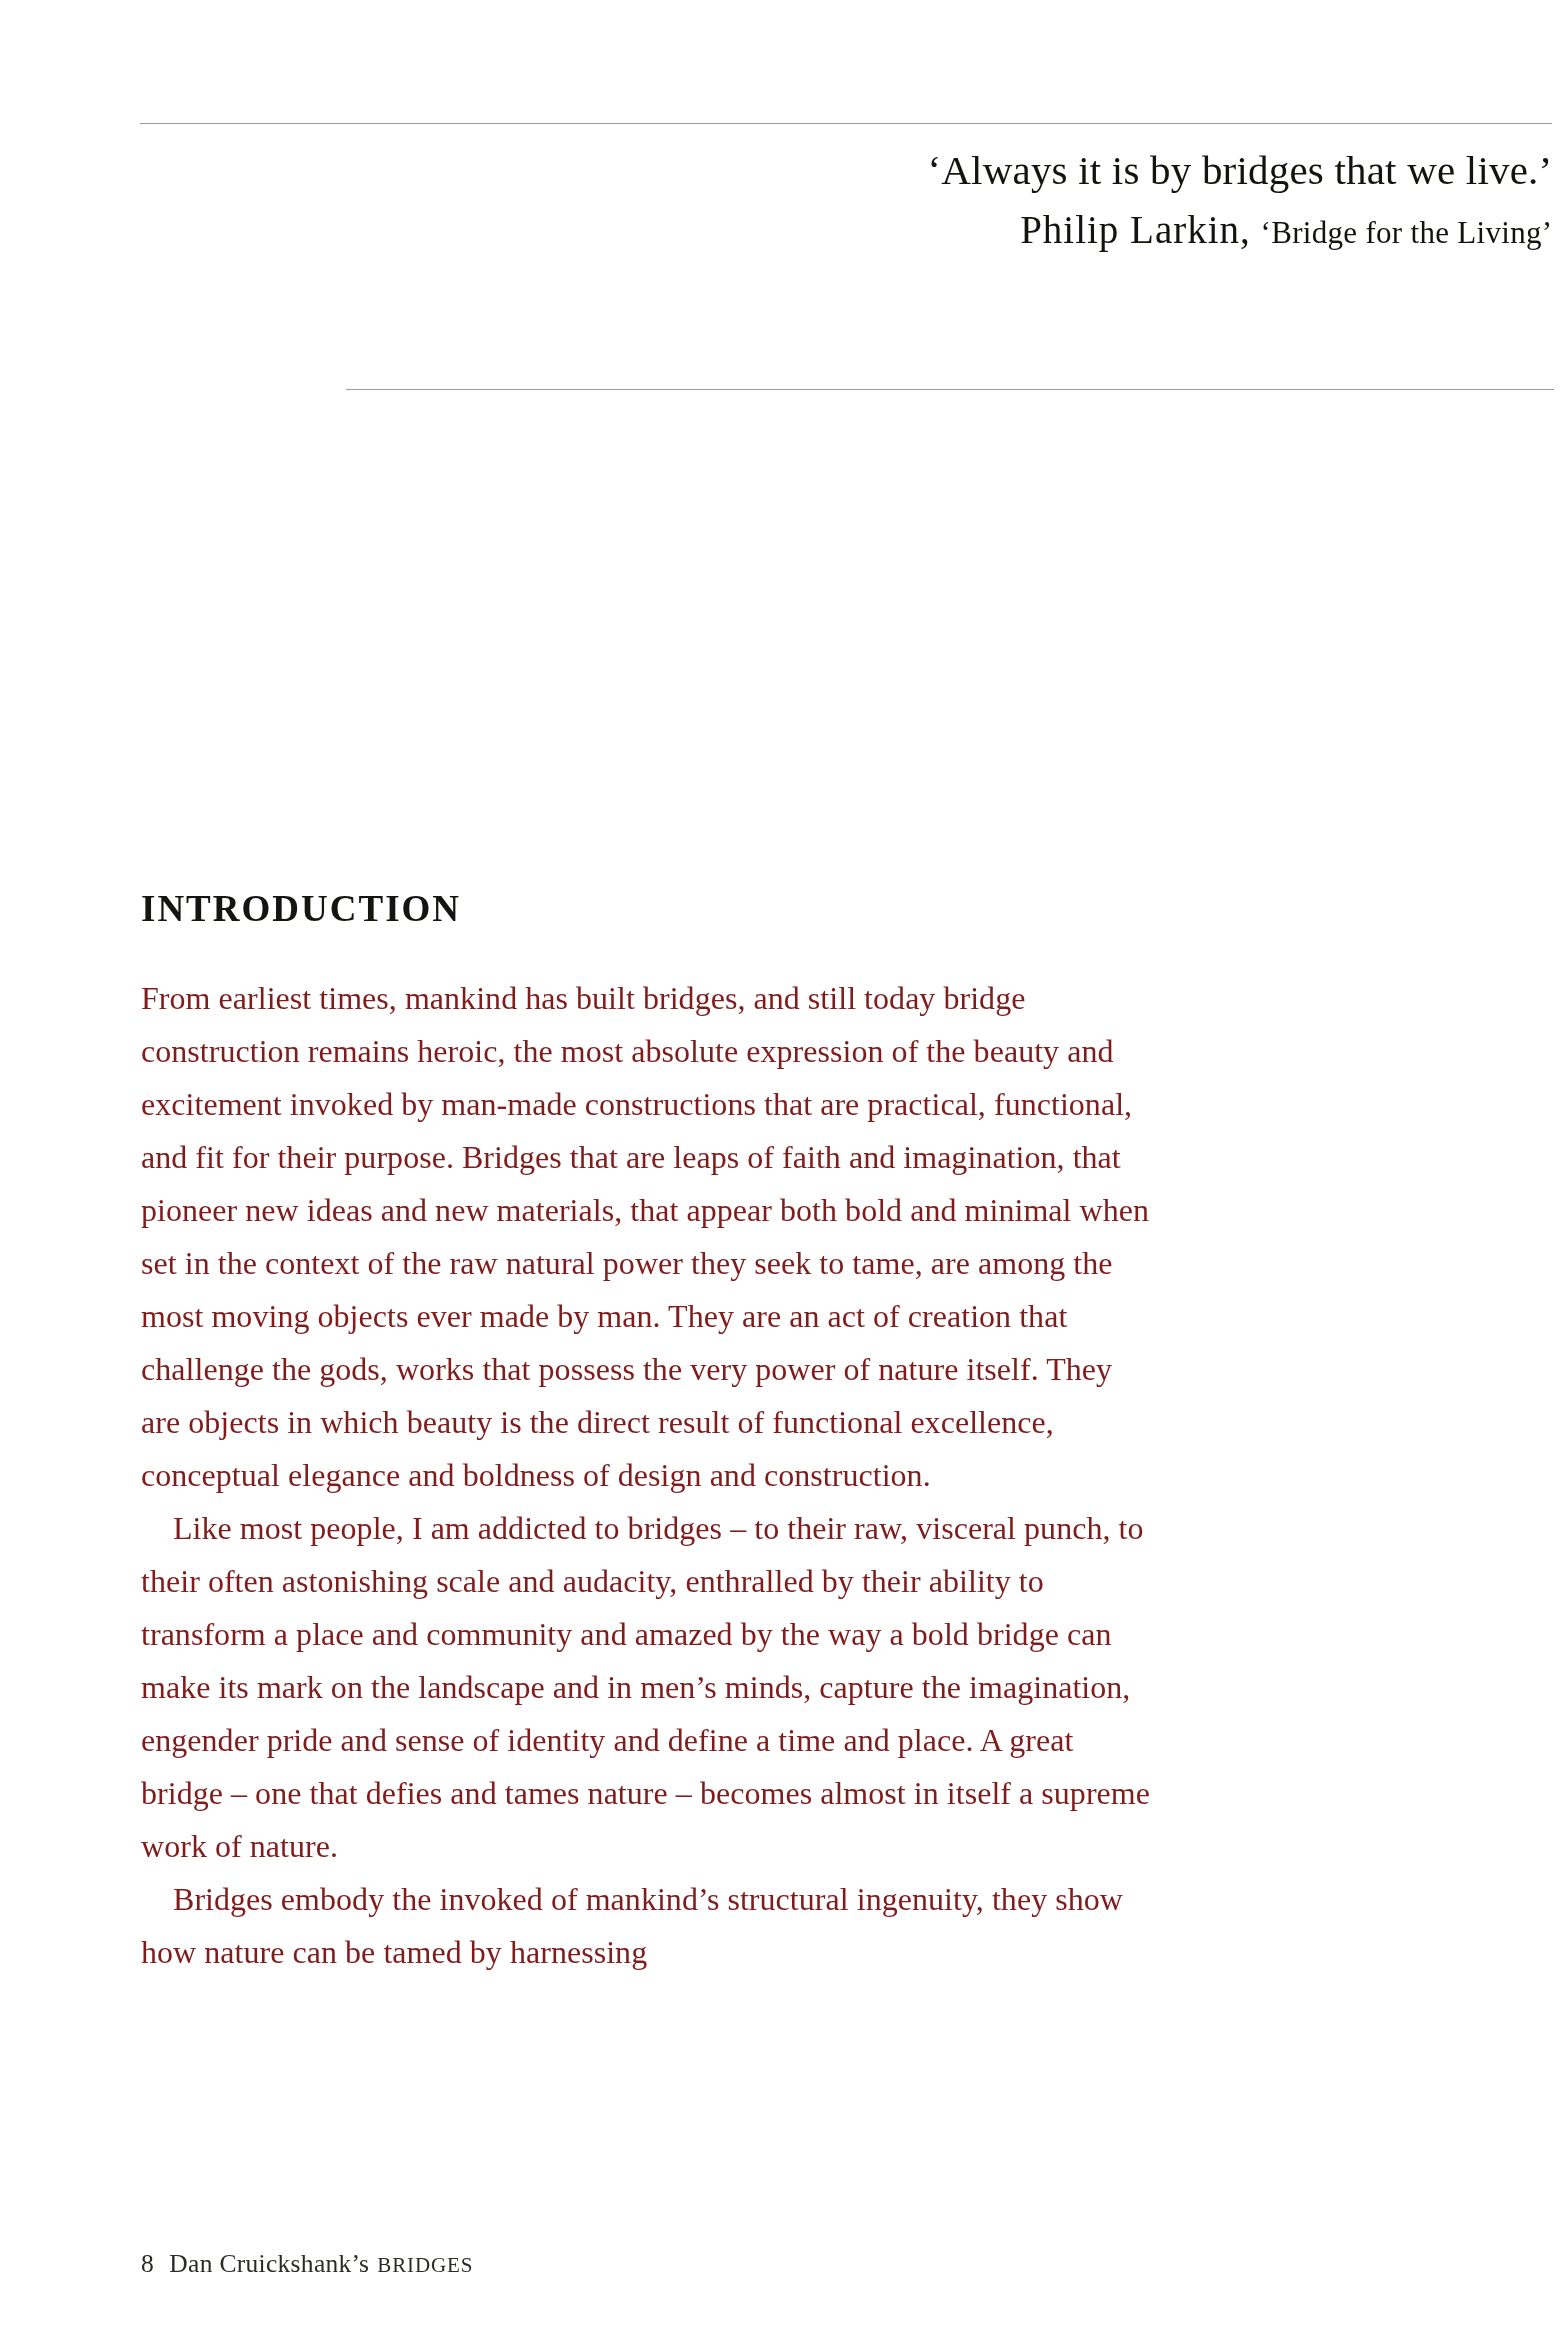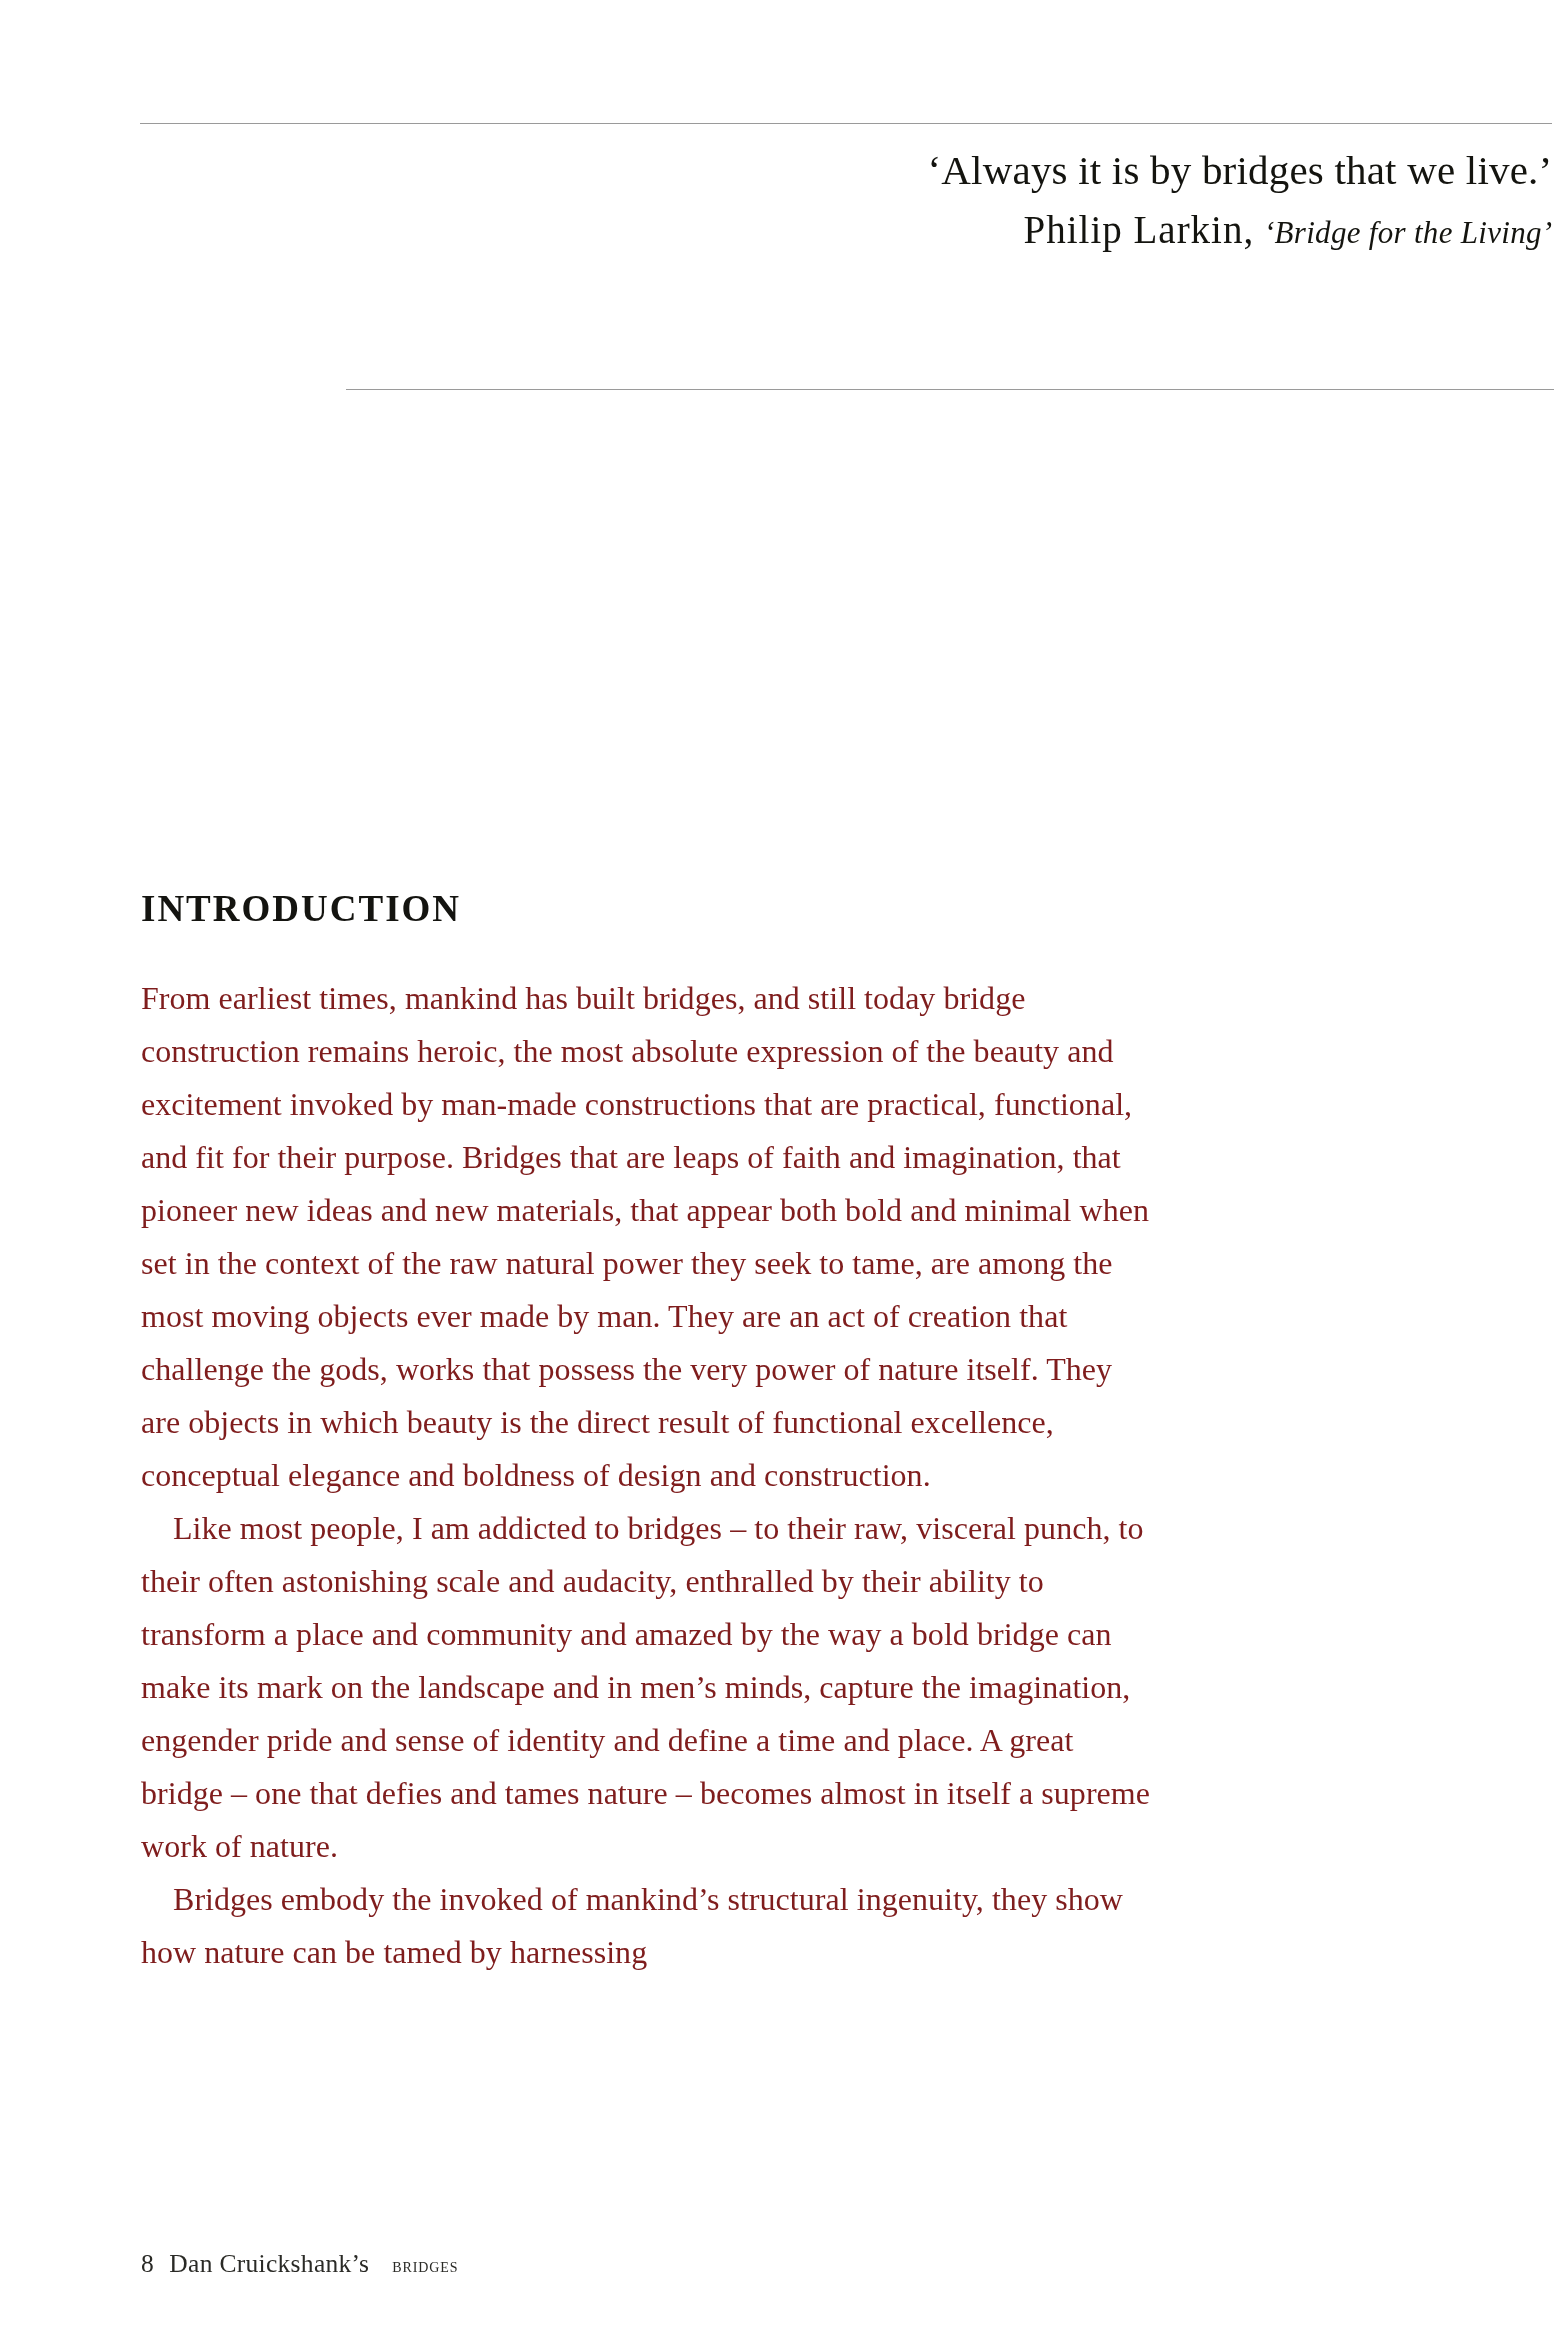--- a/index.html
+++ b/index.html
@@ -57,21 +57,20 @@
     font-size: 39px;
     line-height: 1.3;
     margin-top: 10.2px;
     white-space: nowrap;
     color: #14140f;
   }
   .epigraph-attrib .author {
     letter-spacing: 1px;
   }
   .epigraph-attrib .source {
-    font-style: italic;
     font-size: 31px;
     letter-spacing: 0.3px;
   }
 
   
   .section-heading {
     position: absolute;
     left: 141px;
     top: 866px;
     font-size: 37px;
@@ -106,23 +105,23 @@
     top: 2249px;
     font-size: 25.5px;
     color: #2a2a26;
     letter-spacing: 0.3px;
     white-space: nowrap;
   }
   .footer .page-num {
     margin-right: 15.3px;
   }
   .footer .book-title {
-    font-size: 14px;
+    font-size: 21px;
     letter-spacing: 0.9px;
-    margin-left: 23px;
+    margin-left: 8px;
   }
 </style>
 </head>
 <body>
 
 <div class="page">
 
   <div class="rule rule-top"></div>
 
   <div class="epigraph">

